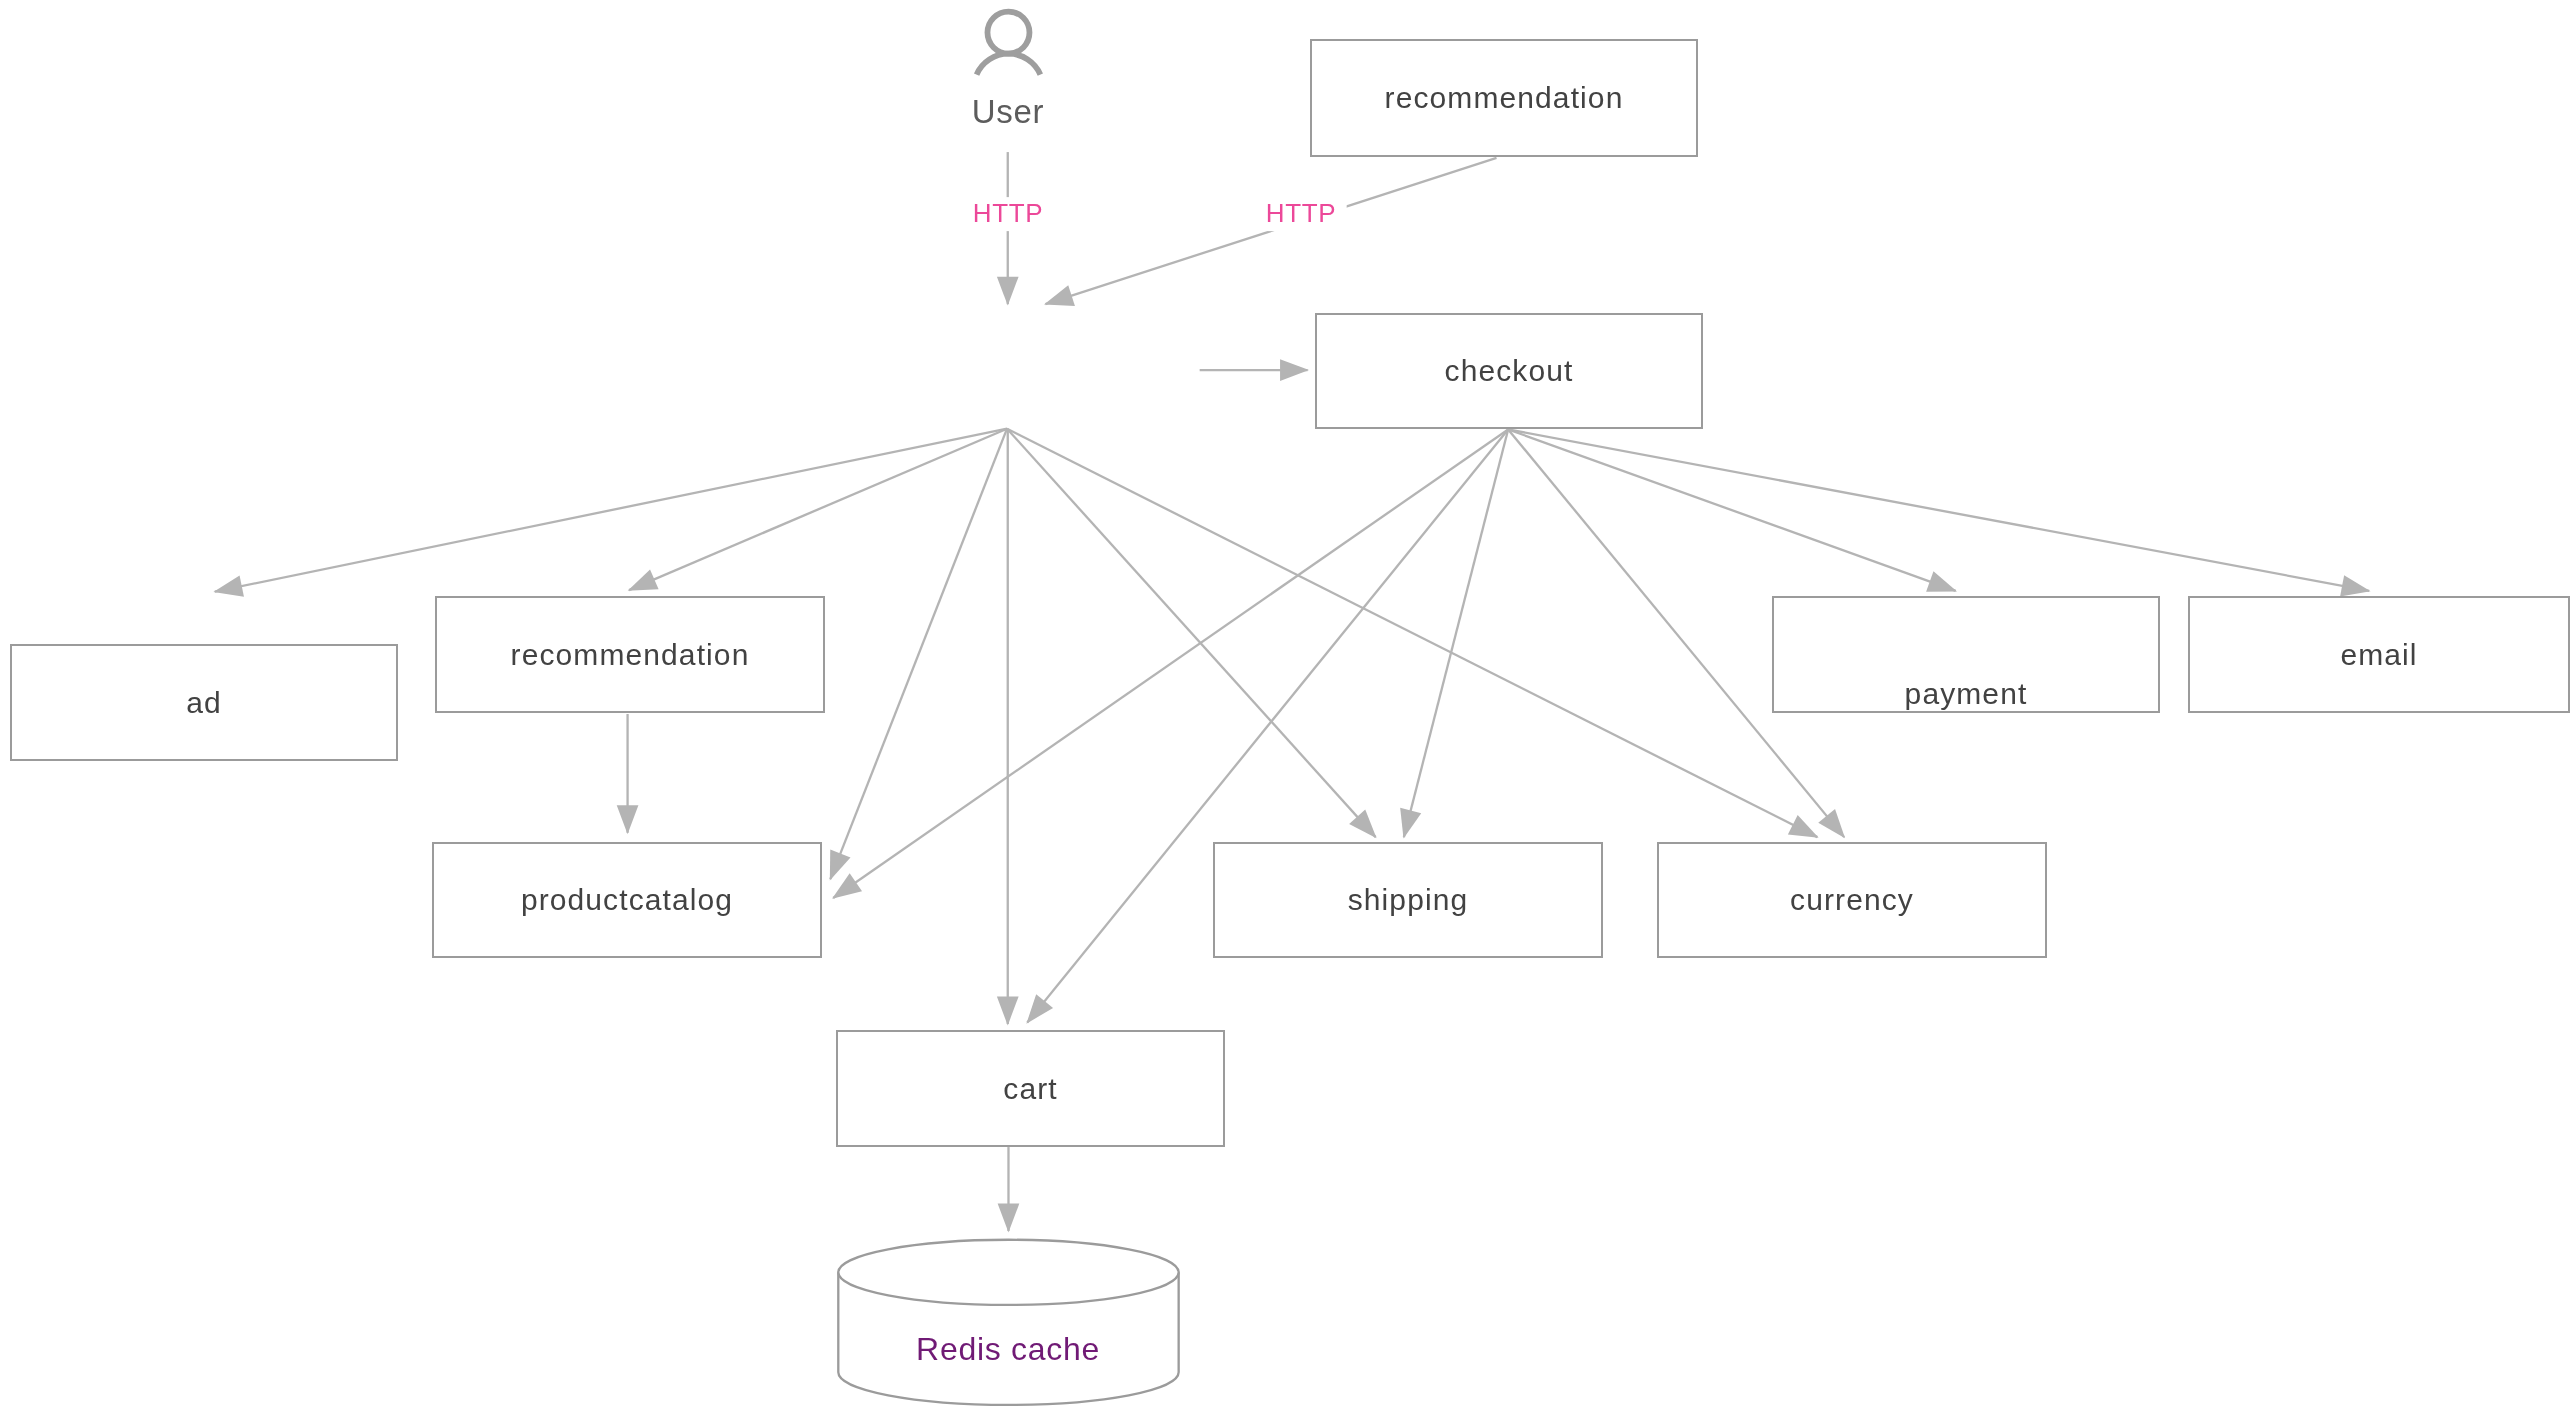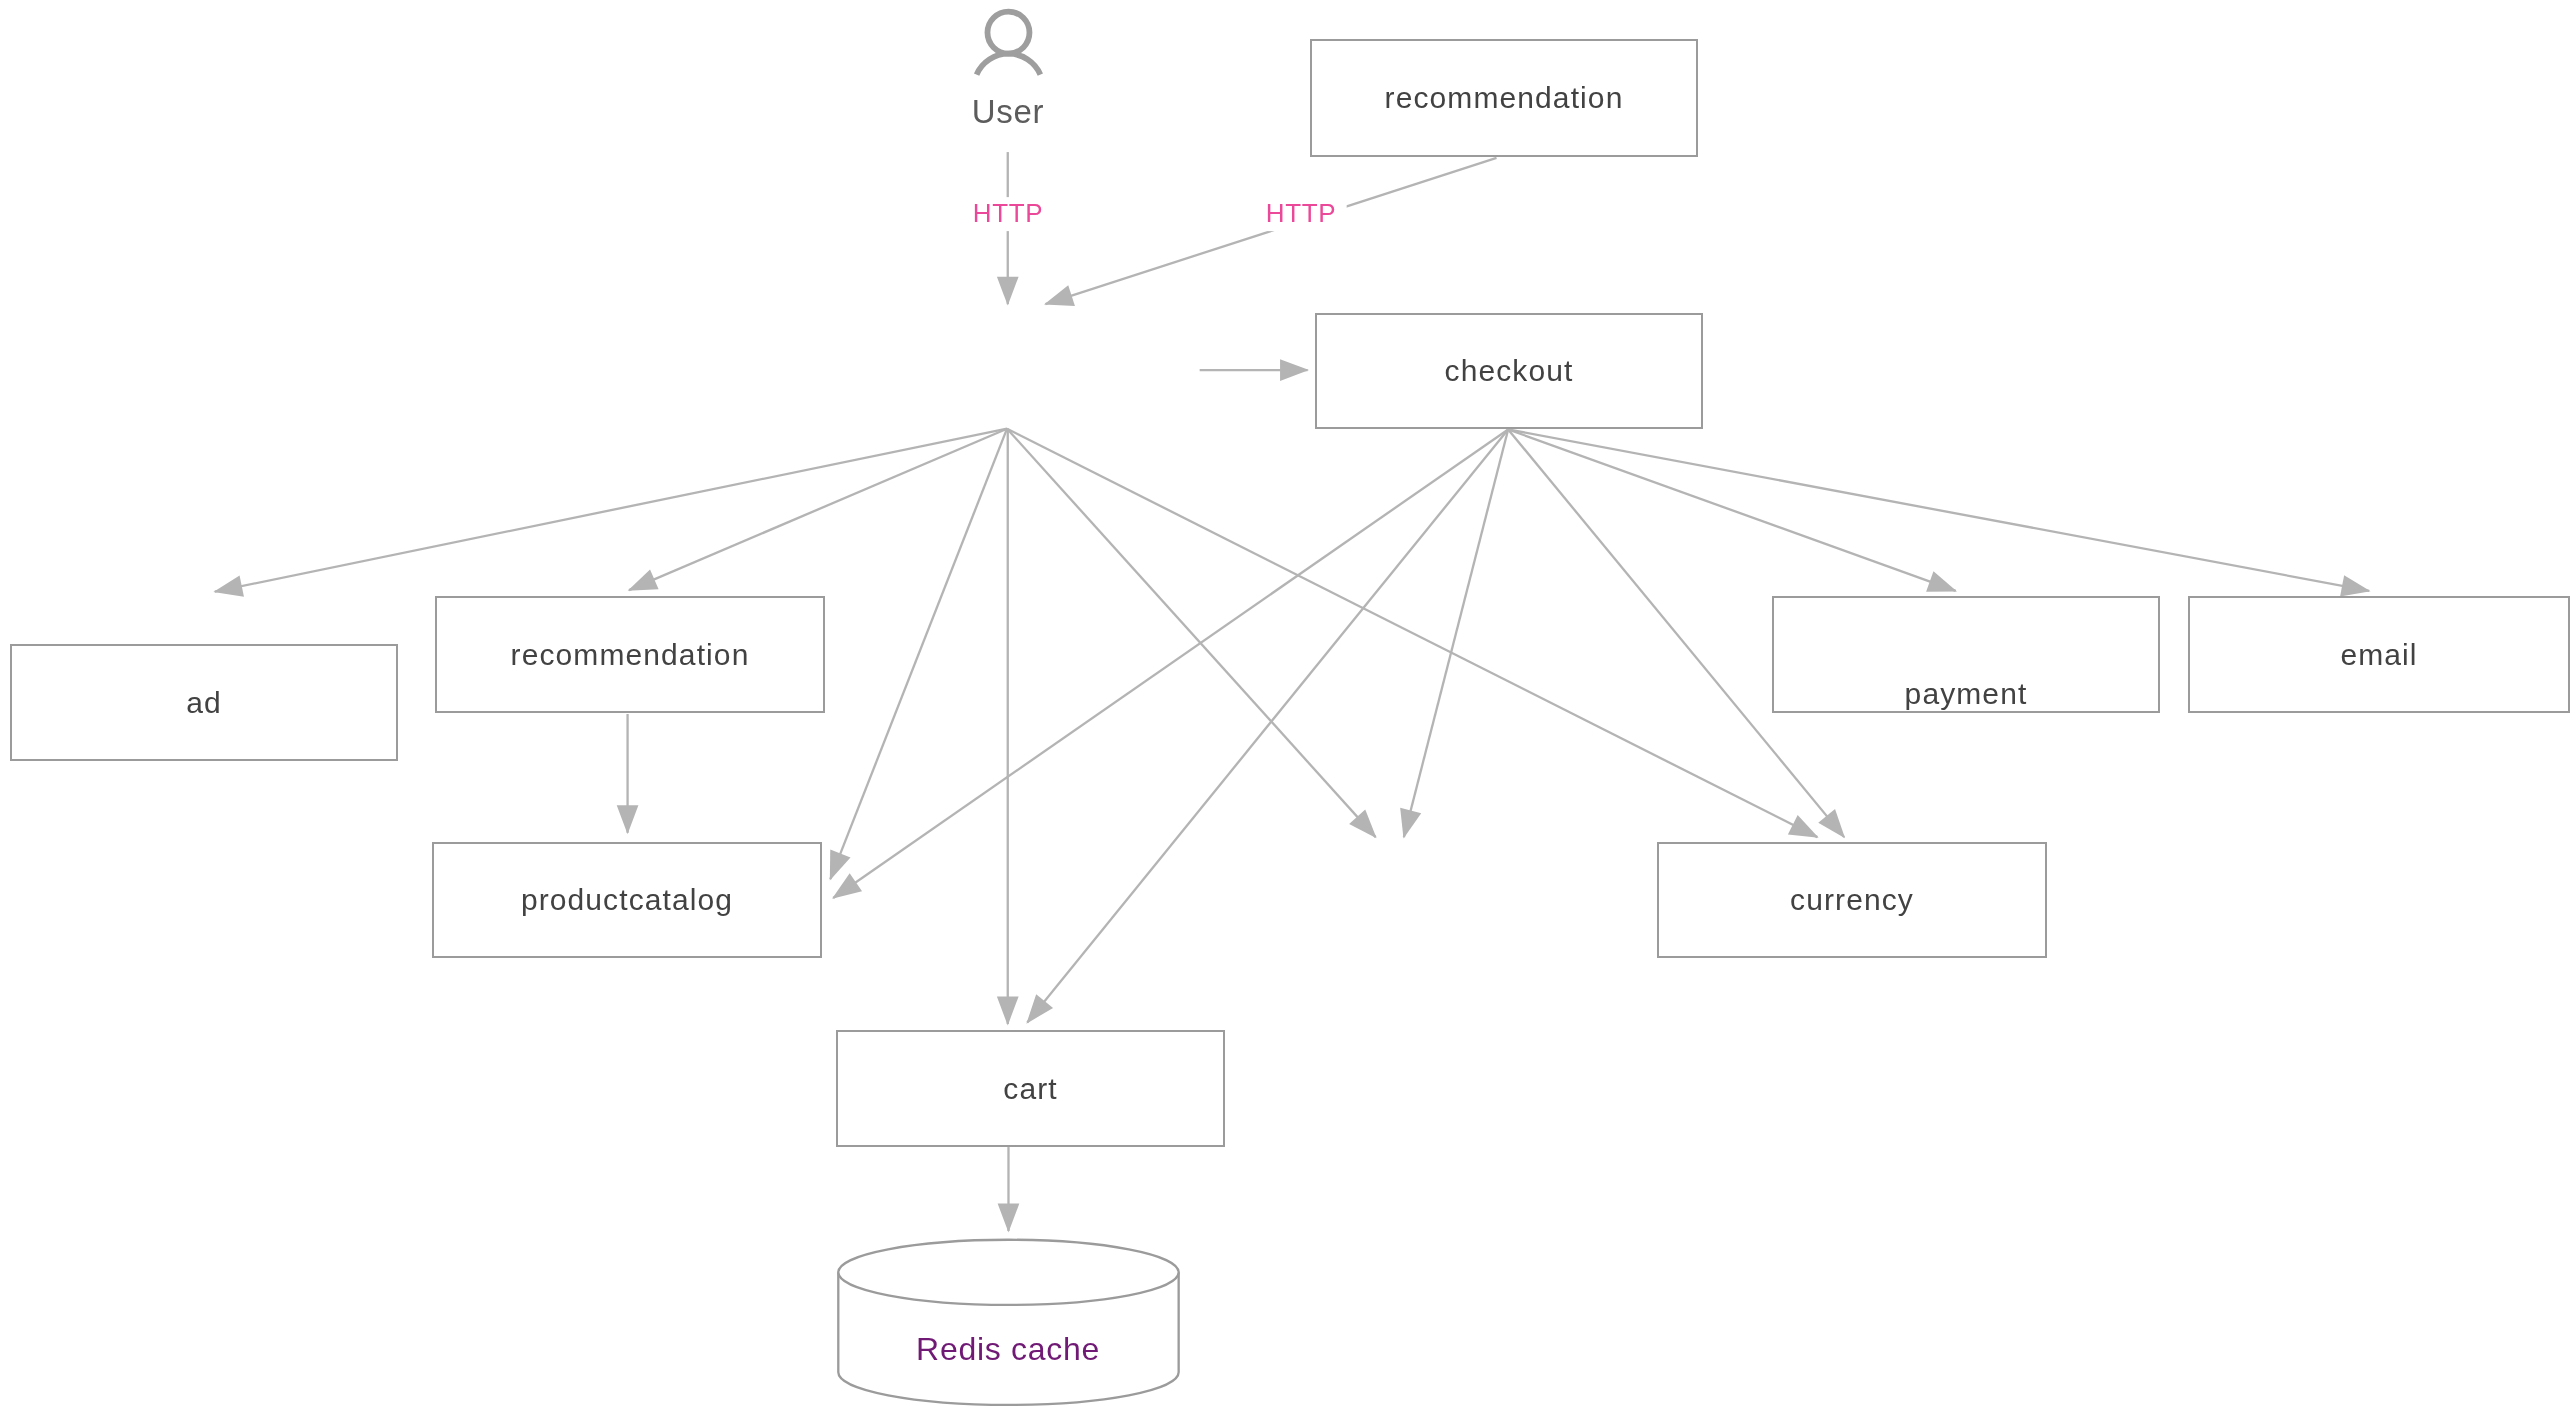--- a/index.html
+++ b/index.html
@@ -85,20 +85,23 @@
   </div>
 
   <div class="node" style="left:2188px;top:596px;width:382px;height:117px;">
     <span>email</span>
   </div>
 
   <div class="node" style="left:432px;top:842px;width:390px;height:116px;">
     <span>productcatalog</span>
   </div>
 
+  <div class="node" style="left:1213px;top:842px;width:390px;height:116px;">
+    <span>shipping</span>
+  </div>
 
   <div class="node" style="left:1657px;top:842px;width:390px;height:116px;">
     <span>currency</span>
   </div>
 
   <div class="node" style="left:836px;top:1030px;width:389px;height:117px;">
     <span>cart</span>
   </div>
 
   <div class="redis-label" style="left:1008px;top:1349px;">Redis cache</div>

